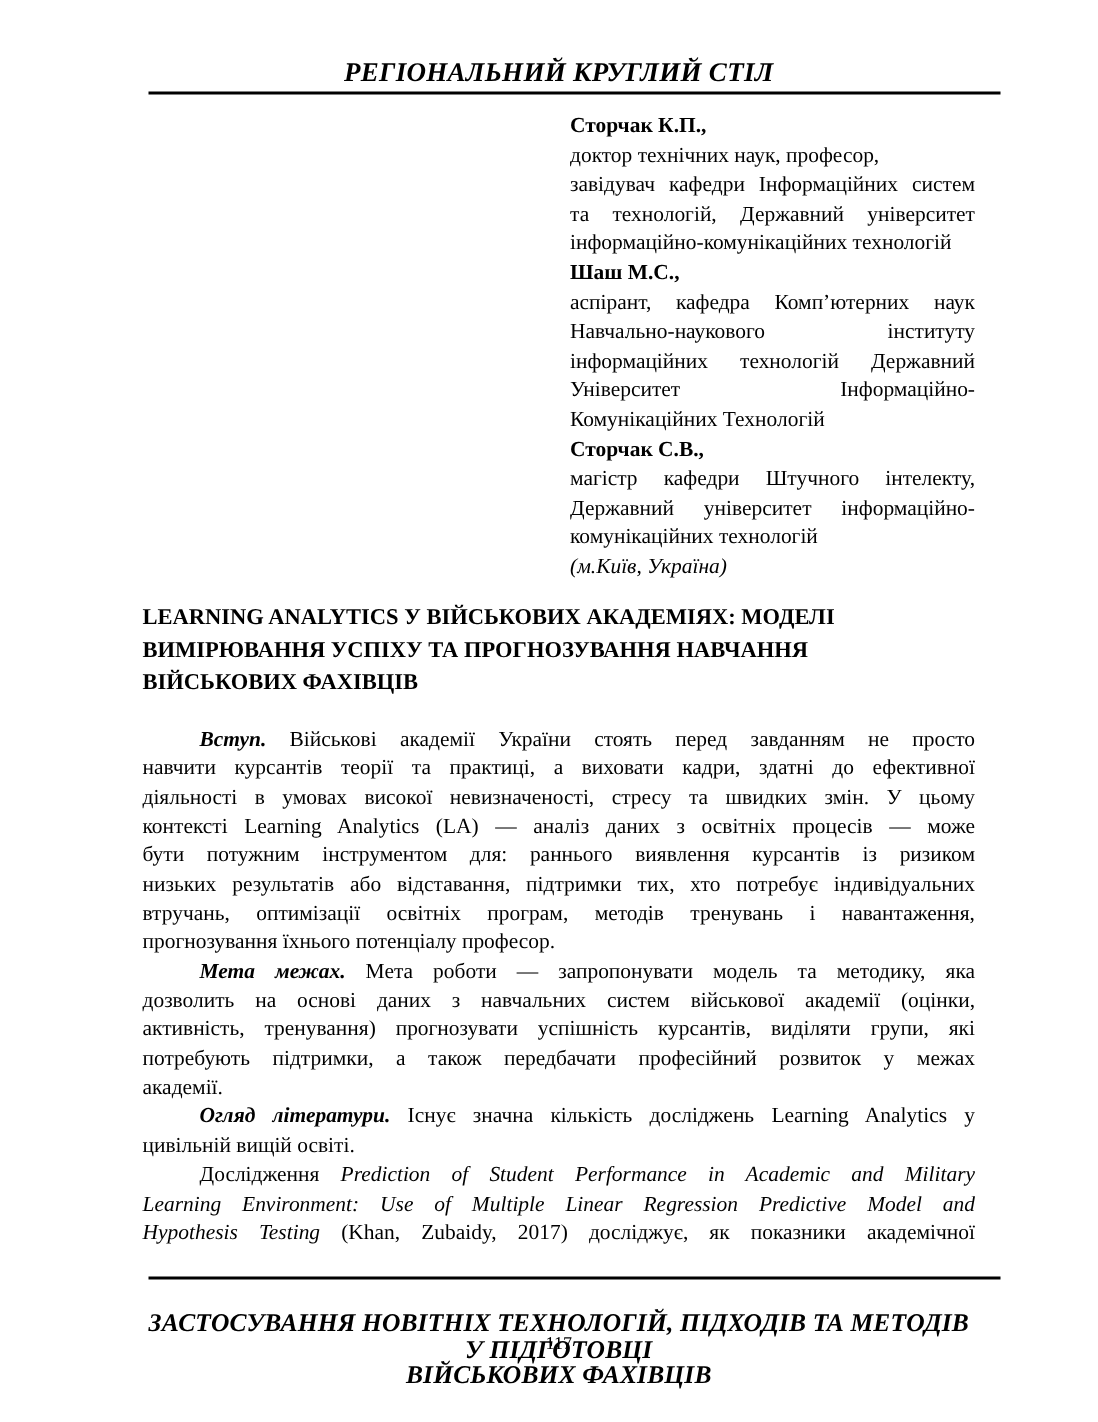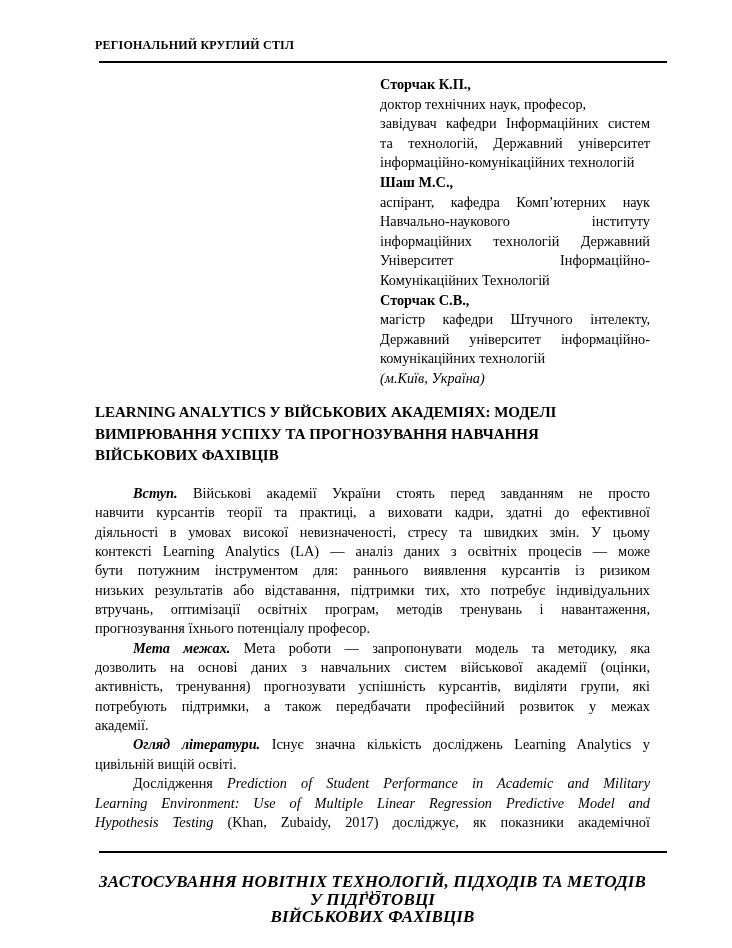--- a/index.html
+++ b/index.html
@@ -1,22 +1,22 @@
 <!DOCTYPE html>
 <html><head>
 <meta charset="utf-8">
 <style>
   html,body{margin:0;padding:0;background:#ffffff;}
   .page{
     position:relative;width:732px;height:948px;background:#ffffff;
     font-family:"Liberation Serif","DejaVu Serif",serif;color:#000;overflow:hidden;
   }
   .running-header{
-    position:absolute;top:38px;left:95px;width:555px;text-align:left;
-    font-weight:bold;font-size:12px;letter-spacing:.2px;
+    position:absolute;top:38px;left:95px;width:555px;text-align:center;
+    font-weight:bold;font-style:italic;font-size:18px;letter-spacing:.2px;
   }
   .rule{position:absolute;left:99px;width:568px;height:2px;background:#000;}
   .rule-header{top:61px;}
   .rule-footer{top:851px;}
   .authors{
     position:absolute;left:380px;top:75px;width:270px;
     font-size:14.3px;line-height:19.6px;
   }
   .title-block{
     position:absolute;left:95px;top:402px;width:555px;text-align:left;

